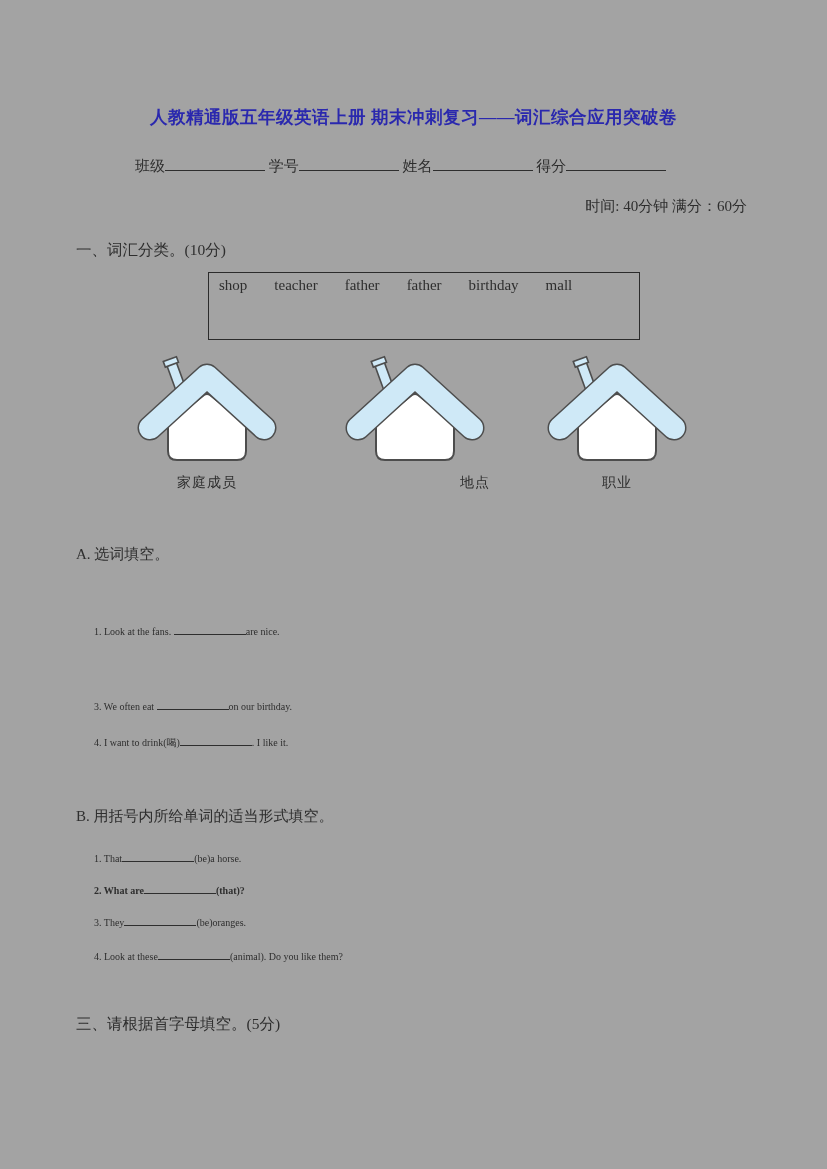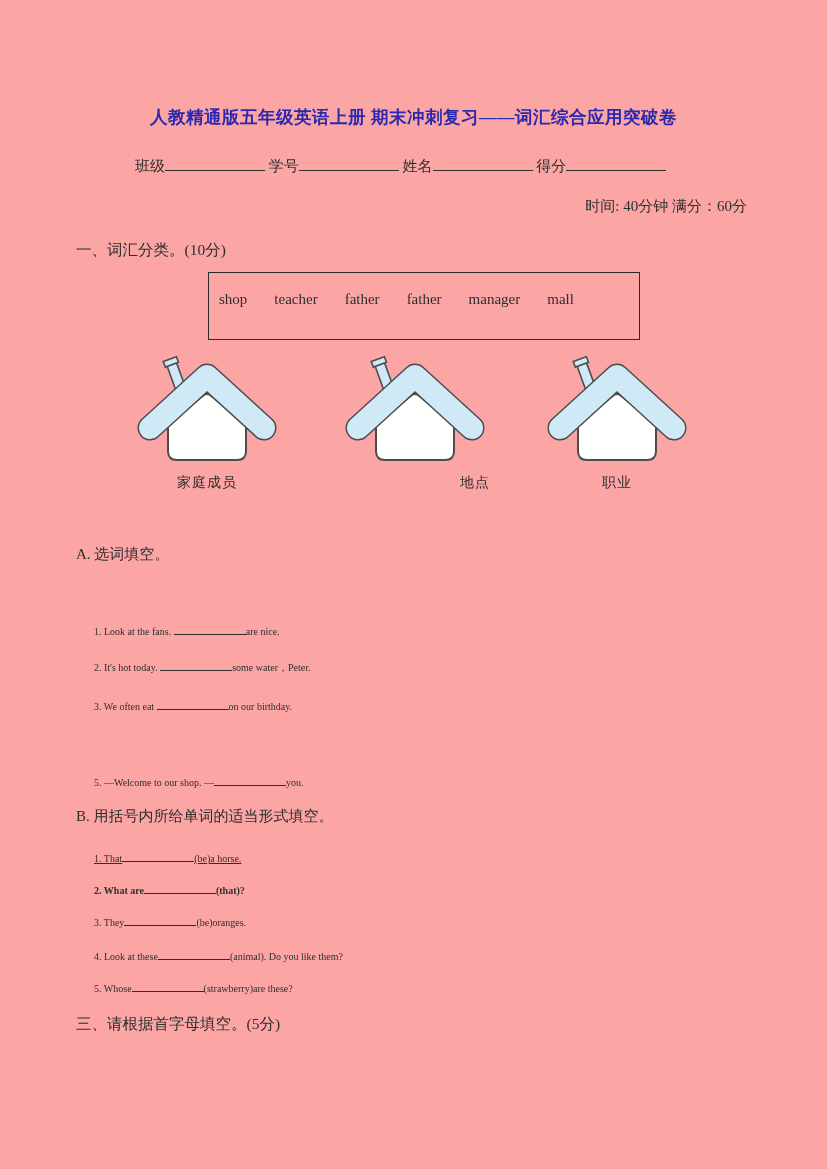--- a/index.html
+++ b/index.html
@@ -1,19 +1,19 @@
 <!DOCTYPE html>
 <html><head>
 <meta charset="utf-8">
 <style>
   html,body{margin:0;padding:0;background:#ffffff;}
   .page{
     position:relative;
     width:827px;height:1169px;
-    background:#fca5a5;
+    background:#a3a3a3;
     font-family:"Liberation Serif","DejaVu Serif",serif;
     color:#2e2e2e;
     font-size:15px;
     overflow:hidden;
   }
   .abs{position:absolute;}
   .doc-title{
     top:105px;left:0;width:827px;
     text-align:center;
     font-weight:bold;
@@ -29,21 +29,21 @@
     vertical-align:baseline;
   }
   .time-line{top:197px;right:80px;font-size:15px;white-space:nowrap;}
   .sec-heading{left:76px;font-size:15.5px;white-space:nowrap;}
   .word-box{
     top:272px;left:208px;width:410px;height:62px;
     border:1.5px solid #2b2b2b;
     padding:4px 10px 0 10px;
     box-sizing:content-box;
   }
-  .word-row{display:flex;column-gap:27px;height:31px;align-items:flex-end;}
+  .word-row{display:flex;column-gap:27px;height:31px;align-items:flex-start;}
   .word{white-space:nowrap;}
   .house-block{width:150px;text-align:center;}
   .house-label{font-size:14px;margin-top:4px;color:#2e2e2e;letter-spacing:1px;}
   .question{left:94px;white-space:nowrap;font-size:10px;}
   .blank{
     display:inline-block;width:72px;height:14px;
     border-bottom:1.2px solid #2e2e2e;
     vertical-align:baseline;
   }
   .sub-heading{left:76px;font-size:15px;white-space:nowrap;text-align:center;}
@@ -65,21 +65,21 @@
   <div class="abs time-line">时间: 40分钟 满分：60分</div>
 
   <div class="abs sec-heading" style="top:240px;">一、词汇分类。(10分)</div>
 
   <div class="abs word-box">
     <div class="word-row">
       <span class="word">shop</span>
       <span class="word">teacher</span>
       <span class="word">father</span>
       <span class="word">father</span>
-      <span class="word">manager</span>
+      <span class="word">birthday</span>
       <span class="word">mall</span>
     </div>
   </div>
 
   <div class="abs house-block" style="top:348px;left:132px;">
     <svg width="150" height="118" viewBox="0 0 150 118">
       <path d="M 36 76 L 72 47 Q 75 45 78 47 L 114 76 L 114 103 Q 114 112 105 112 L 45 112 Q 36 112 36 103 Z" fill="#ffffff" stroke="#4d4d4d" stroke-width="2"></path>
       <g transform="rotate(-20 44 28)">
         <rect x="39" y="14" width="10" height="26" fill="#cfe9f7" stroke="#4d4d4d" stroke-width="1.6"></rect>
         <rect x="37" y="10" width="14" height="6" fill="#cfe9f7" stroke="#4d4d4d" stroke-width="1.6"></rect>
@@ -114,43 +114,37 @@
       <polyline points="18,80 75,28 132,80" fill="none" stroke="#cfe9f7" stroke-width="22" stroke-linecap="round" stroke-linejoin="round"></polyline>
     </svg>
     <div class="house-label">职业</div>
   </div>
 
   <div class="abs sub-heading" style="top:545px;">A. 选词填空。</div>
 
   <div class="abs question" style="top:620px;">
     <span>1. Look at the fans. </span><span class="blank"></span><span>are nice.</span>
   </div>
-  <div class="abs question" style="top:656px;">
-    <span>2. It's hot today. </span><span class="blank"></span><span>some water，Peter.</span>
-  </div>
   <div class="abs question" style="top:695px;">
     <span>3. We often eat </span><span class="blank"></span><span>on our birthday.</span>
   </div>
-  <div class="abs question" style="top:771px;">
-    <span>5. —Welcome to our shop. —</span><span class="blank"></span><span>you.</span>
+  <div class="abs question" style="top:731px;">
+    <span>4. I want to drink(喝)</span><span class="blank"></span><span>. I like it.</span>
   </div>
 
   <div class="abs sub-heading" style="top:807px;">B. 用括号内所给单词的适当形式填空。</div>
 
-  <div class="abs question" style="top:847px;text-decoration:underline;">
+  <div class="abs question" style="top:847px;">
     <span>1. That</span><span class="blank"></span><span>(be)a horse.</span>
   </div>
   <div class="abs question" style="top:879px;font-weight:bold;">
     <span>2. What are</span><span class="blank"></span><span>(that)?</span>
   </div>
   <div class="abs question" style="top:911px;">
     <span>3. They</span><span class="blank"></span><span>(be)oranges.</span>
   </div>
   <div class="abs question" style="top:945px;">
     <span>4. Look at these</span><span class="blank"></span><span>(animal). Do you like them?</span>
   </div>
-  <div class="abs question" style="top:977px;">
-    <span>5. Whose</span><span class="blank"></span><span>(strawberry)are these?</span>
-  </div>
 
   <div class="abs sec-heading" style="top:1014px;">三、请根据首字母填空。(5分)</div>
 
 </div>
 
 </body></html>

